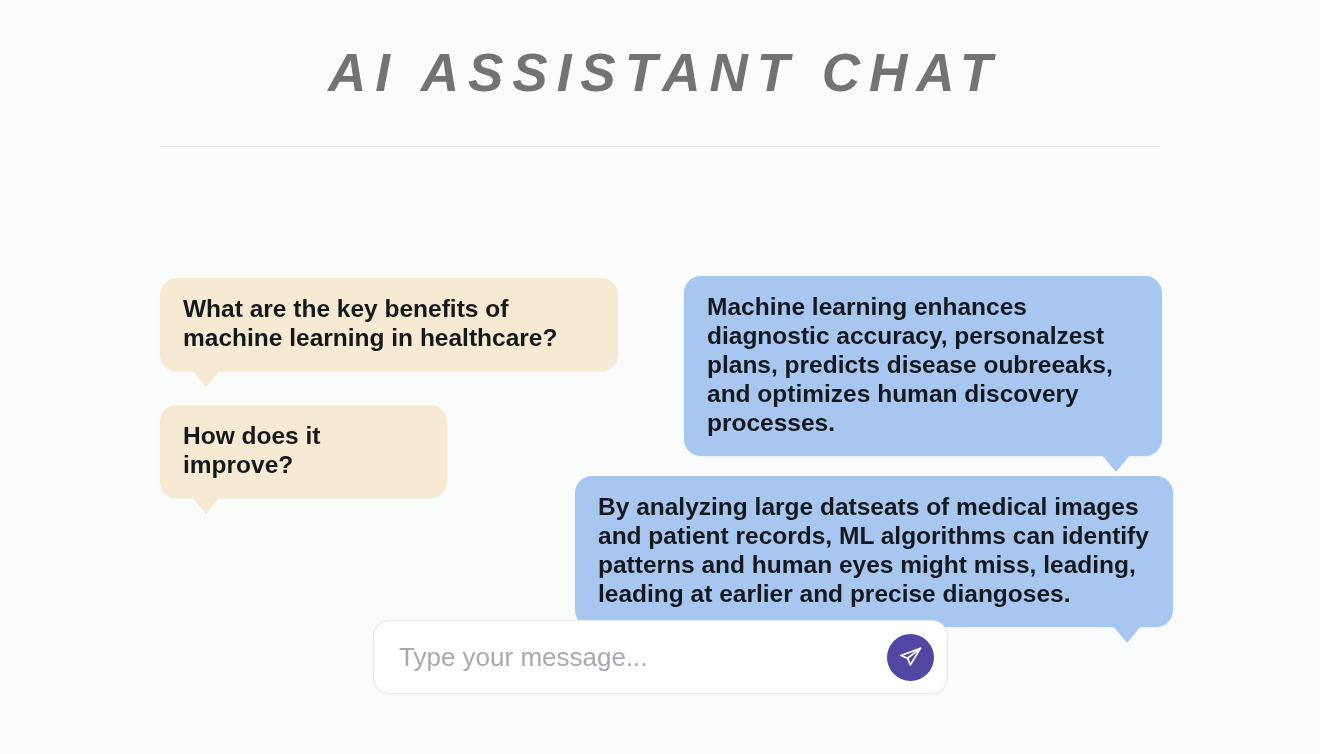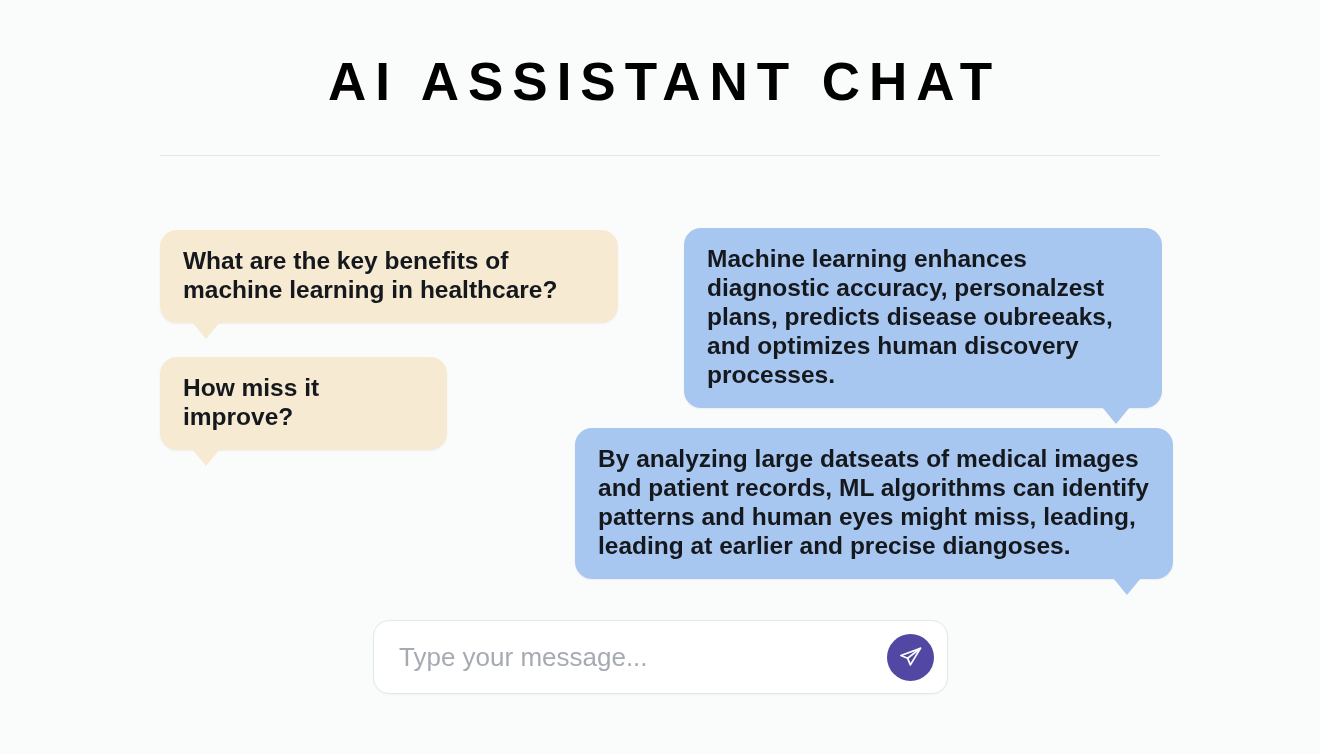--- a/index.html
+++ b/index.html
@@ -23,43 +23,45 @@
 
   
   .header {
     padding-top: 38px;
     text-align: center;
   }
   .app-title {
     font-size: 53px;
     font-weight: 700;
     letter-spacing: 9px;
-    color: #000000;
+    color: #737373;
     line-height: 1.05;
-    margin: 16px;
+    margin: 7px;
     text-indent: 9px;
     font-family: "Liberation Sans", sans-serif;
+    font-style: italic;
   }
   .title-divider {
     width: 1000px;
     height: 1px;
     background: #e3e6ea;
     margin: 45px auto 0 auto;
   }
 
   .bubble {
     position: relative;
     border-radius: 17px;
     padding: 17px 23px 18px 23px;
     box-sizing: border-box;
     font-size: 24.5px;
     font-weight: 700;
     line-height: 1.18;
     color: #15181d;
     box-shadow: 0 1px 2px rgba(40,40,60,0.06);
+    margin-top: 48px;
   }
   .bubble-user {
     background: #f7ead2;
   }
   .bubble-ai {
     background: #a8c7f0;
   }
   
   .bubble::after {
     content: "";
@@ -163,21 +165,21 @@
     </div>
 
     <div class="pos" style="left:684px; top:228px;">
       <div class="bubble bubble-ai b2">
         <span>Machine learning enhances diagnostic accuracy, personalzest plans, predicts disease oubreeaks, and optimizes human discovery processes.</span>
       </div>
     </div>
 
     <div class="pos" style="left:160px; top:357px;">
       <div class="bubble bubble-user b3">
-        <span>How miss it improve?</span>
+        <span>How does it improve?</span>
       </div>
     </div>
 
     <div class="pos" style="left:575px; top:428px;">
       <div class="bubble bubble-ai b4">
         <span>By analyzing large datseats of medical images and patient records, ML algorithms can identify patterns and human eyes might miss, leading, leading at earlier and precise diangoses.</span>
       </div>
     </div>
 
 

